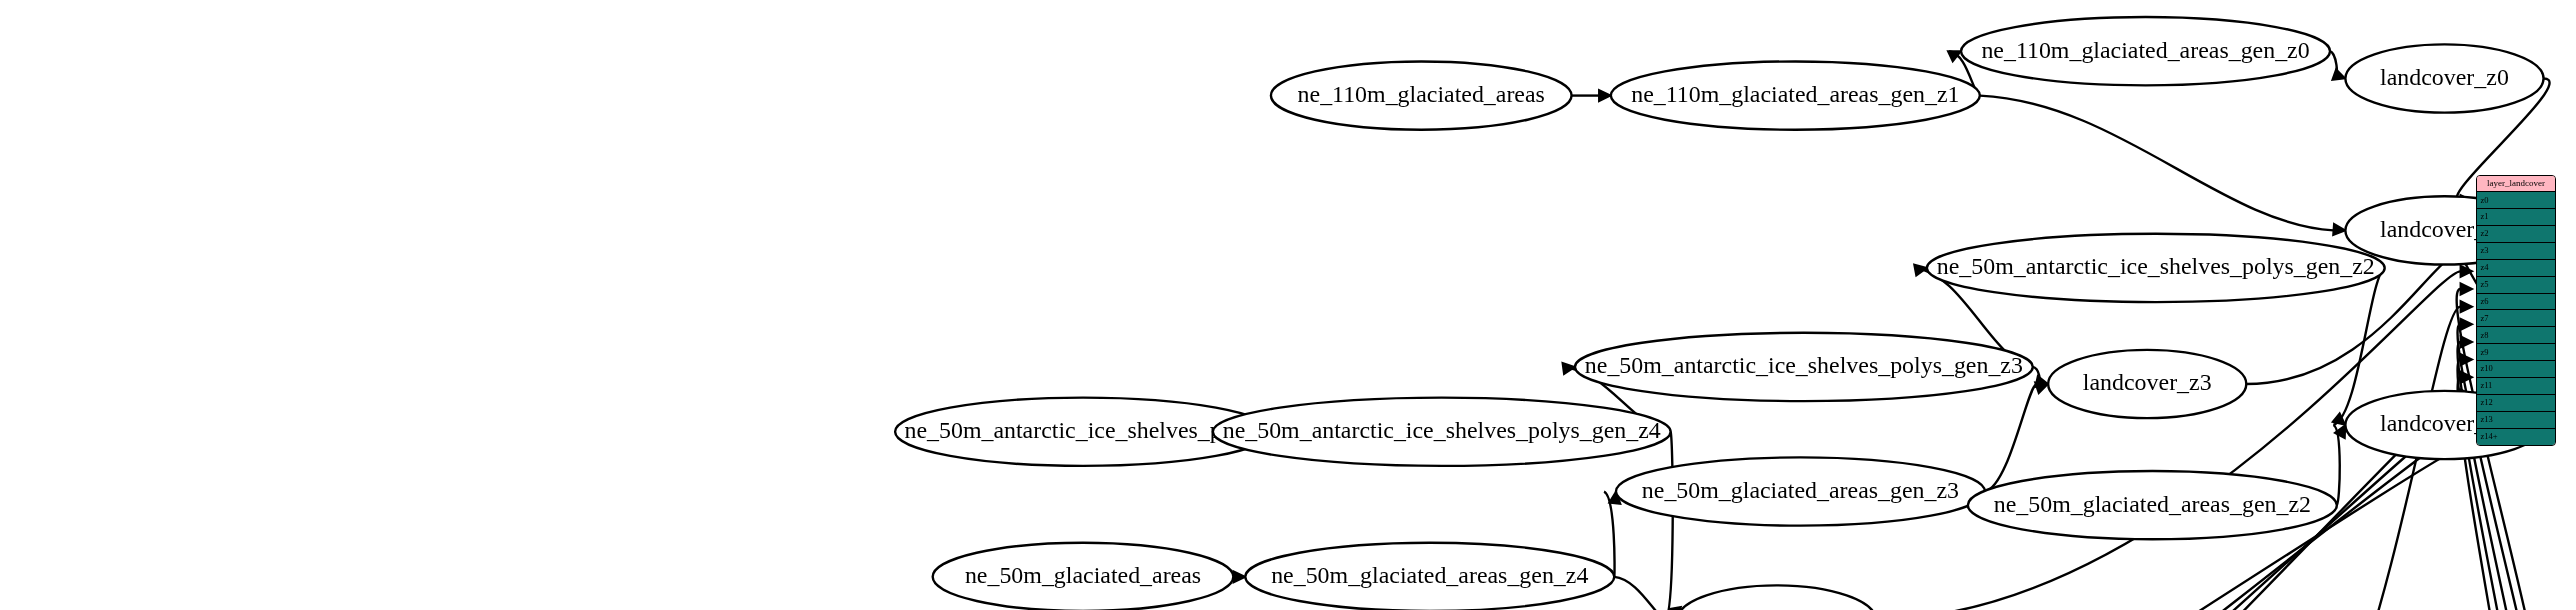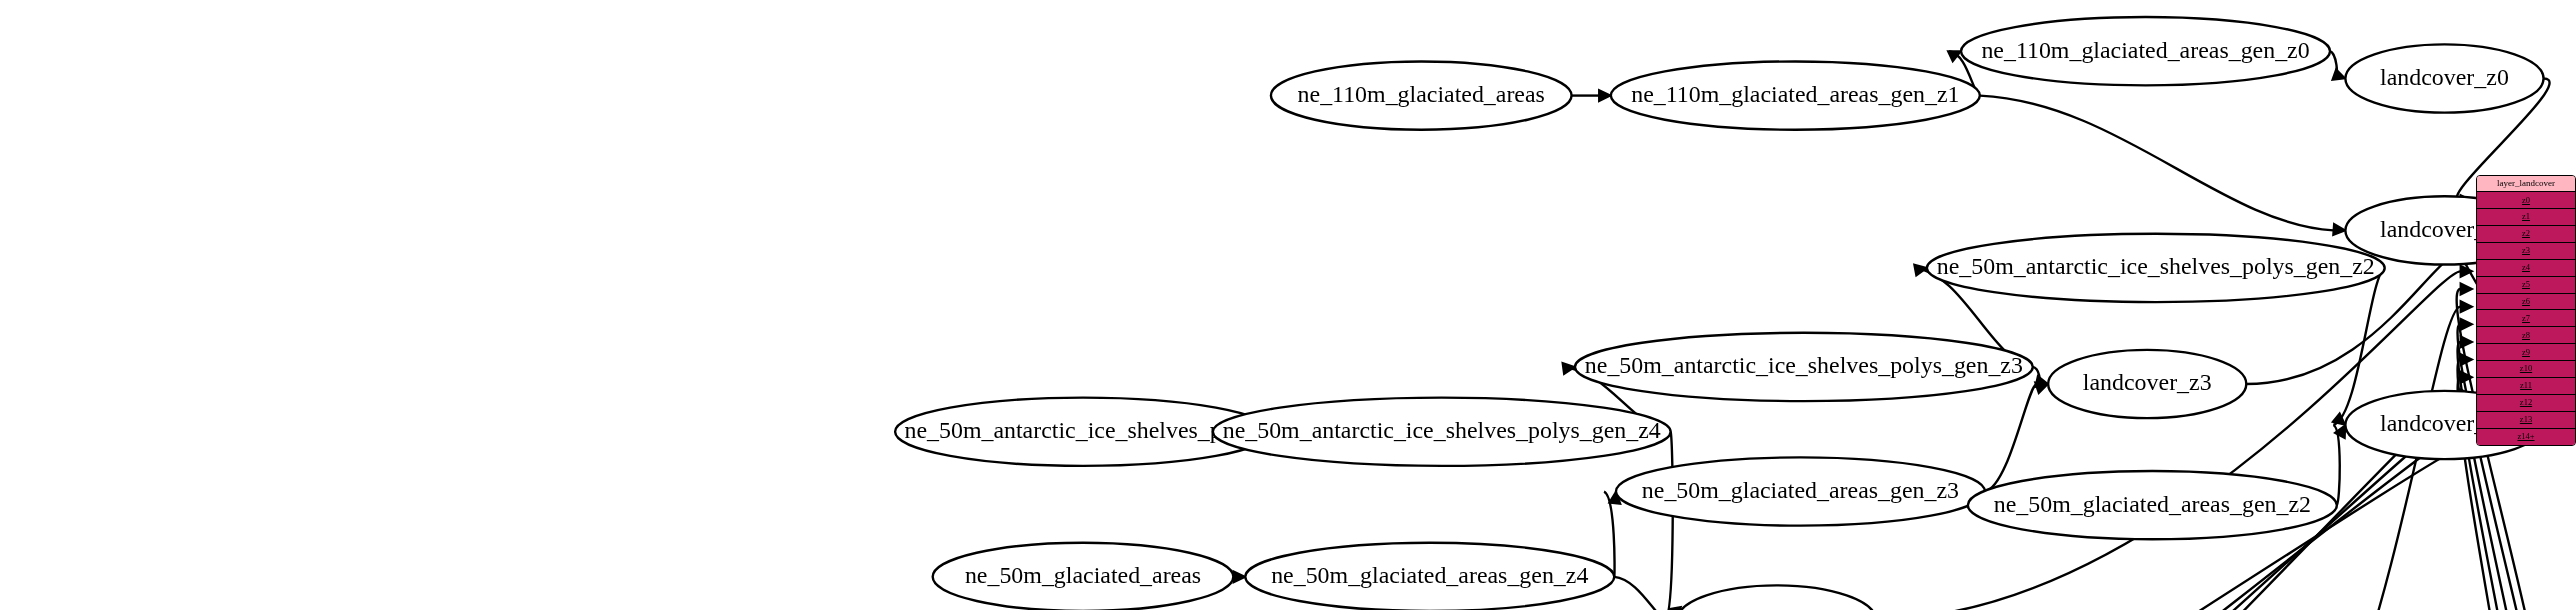--- a/index.html
+++ b/index.html
@@ -62,30 +62,29 @@
     font-size: 9px;
     color: #000000;
     line-height: 1;
     padding: 2.8px 3.4px 3.4px 3.4px;
     border-bottom: 0.8px solid #000000;
     background: #ffb6c1;
     white-space: nowrap;
   }
   .table-row {
     box-sizing: border-box;
-    text-align: center;
+    text-align: left;
     font-family: "Liberation Serif", "DejaVu Serif", serif;
     font-size: 8.5px;
     color: #000000;
     line-height: 1;
     padding: 3.4px 3.4px 4px 3.4px;
     border-bottom: 0.8px solid #000000;
-    background: #be185d;
+    background: #0f766e;
     white-space: nowrap;
-    text-decoration: underline;
   }
   .table-row.last {
     border-bottom: none;
   }
 </style>
 </head>
 <body>
 
 <div id="graph-root">
 
@@ -357,21 +356,21 @@
           <ellipse cx="1431" cy="135" rx="58" ry="20" class="node-ellipse"></ellipse>
           <text x="1431" y="135.5" class="node-label" font-size="13.2">landcover_z1</text>
         </g>
         <g>
           <ellipse cx="1431" cy="46" rx="58" ry="20" class="node-ellipse"></ellipse>
           <text x="1431" y="46.5" class="node-label" font-size="13.2">landcover_z0</text>
         </g>
       </g>
   </svg>
 
-  <div class="table-box" id="layer-table" style="left: 2476px; top: 175px; width: 100px;">
+  <div class="table-box" id="layer-table" style="left: 2476px; top: 175px; width: 80px;">
     <div class="table-header">layer_landcover</div>
     <div id="layer-table-rows">
         <div class="table-row">z0</div>
         <div class="table-row">z1</div>
         <div class="table-row">z2</div>
         <div class="table-row">z3</div>
         <div class="table-row">z4</div>
         <div class="table-row">z5</div>
         <div class="table-row">z6</div>
         <div class="table-row">z7</div>

